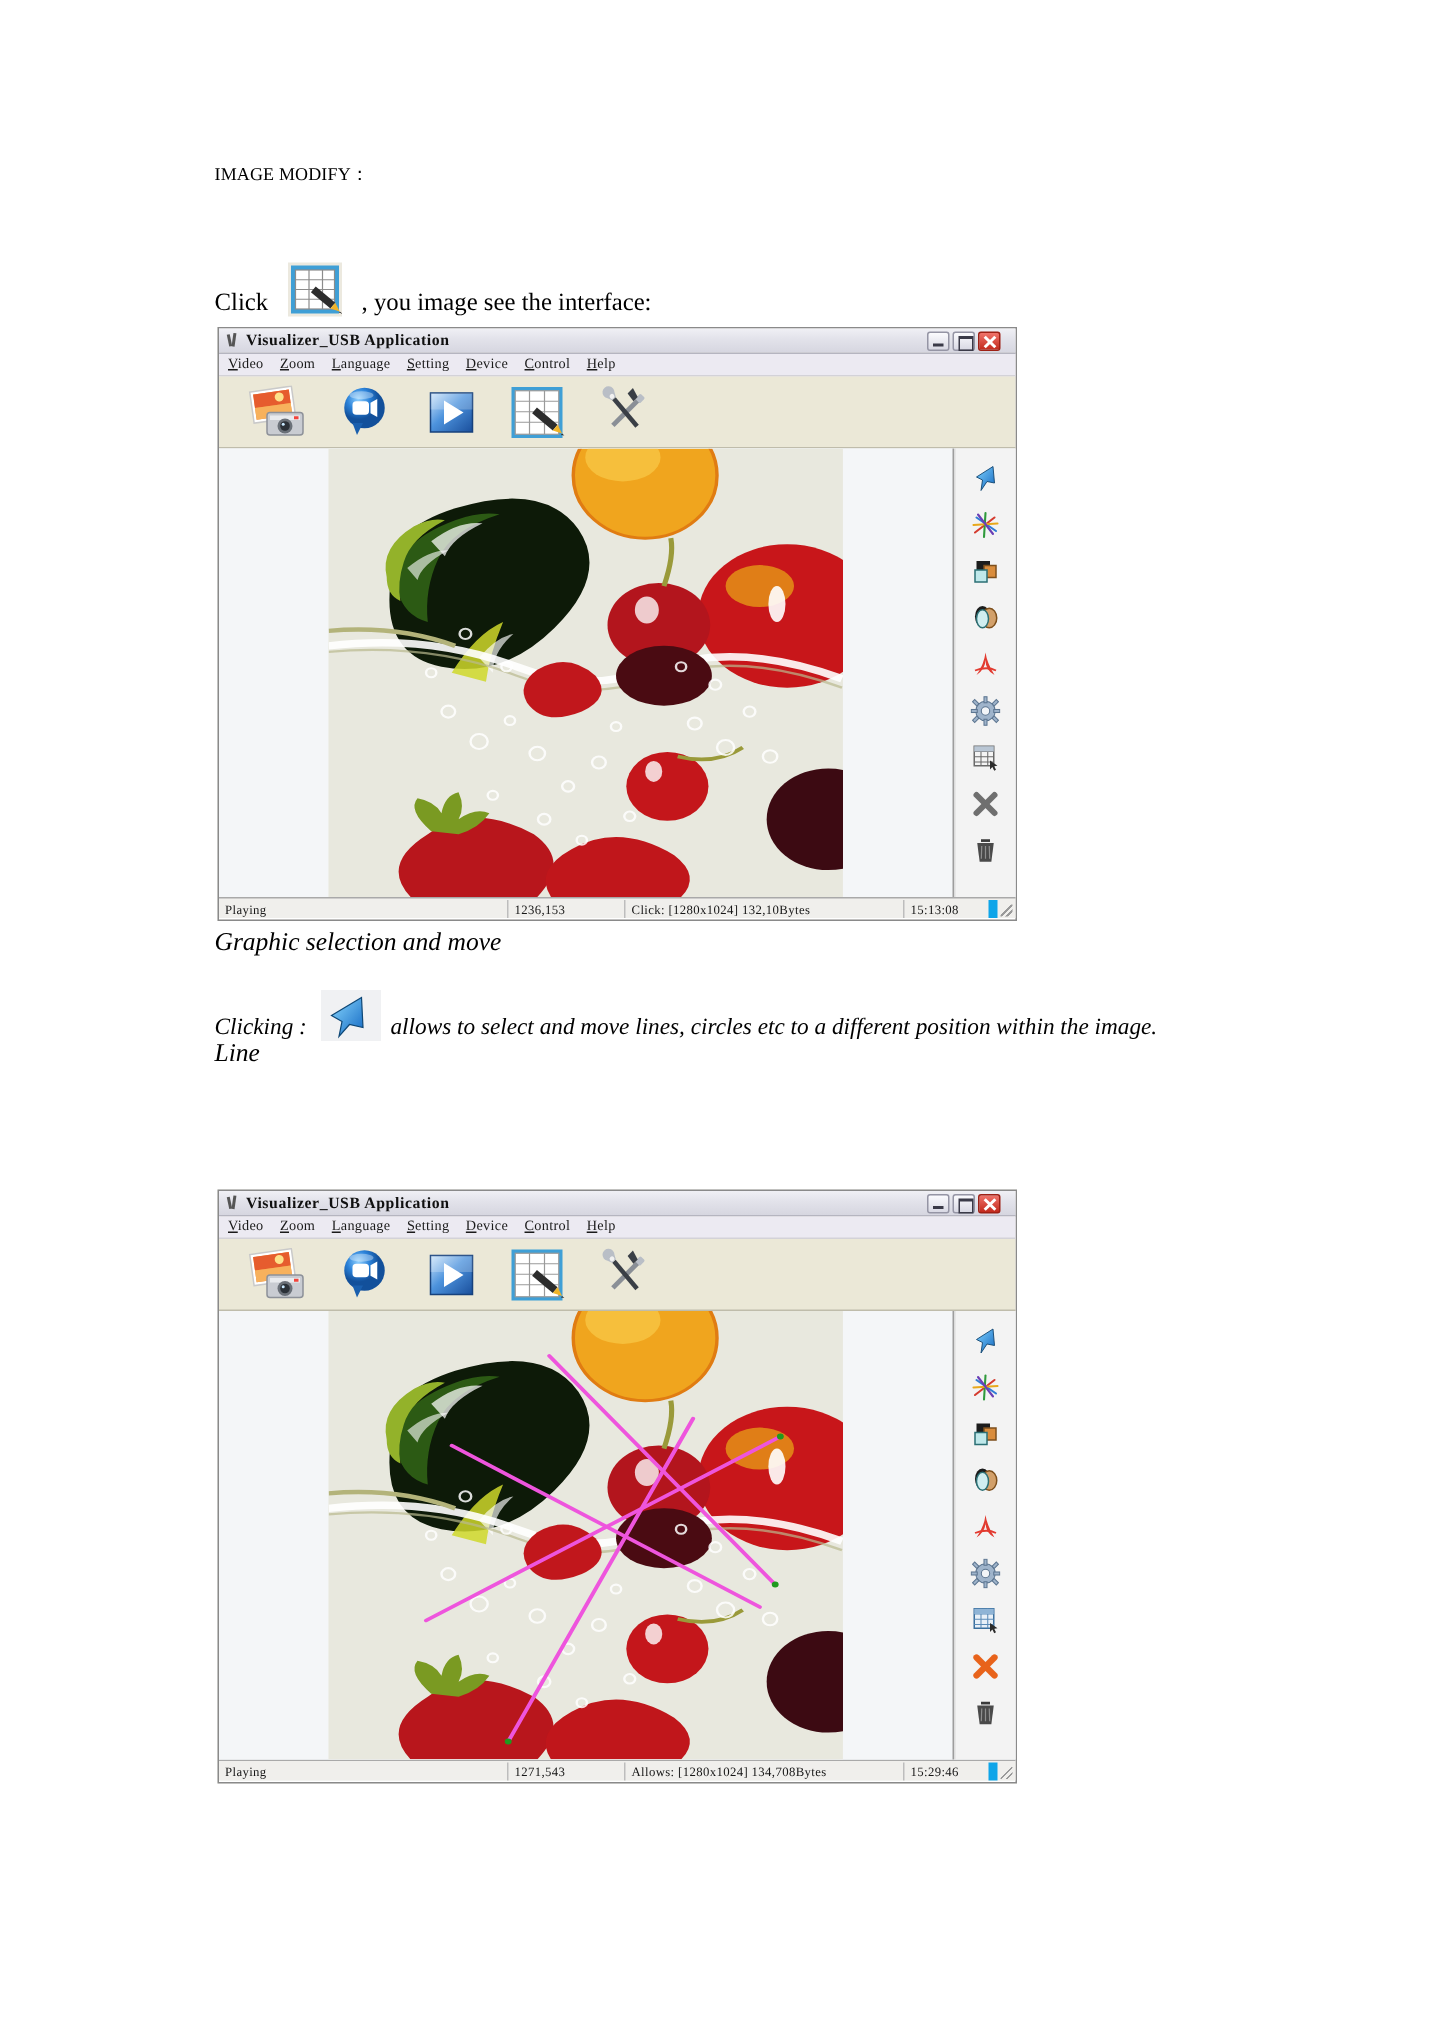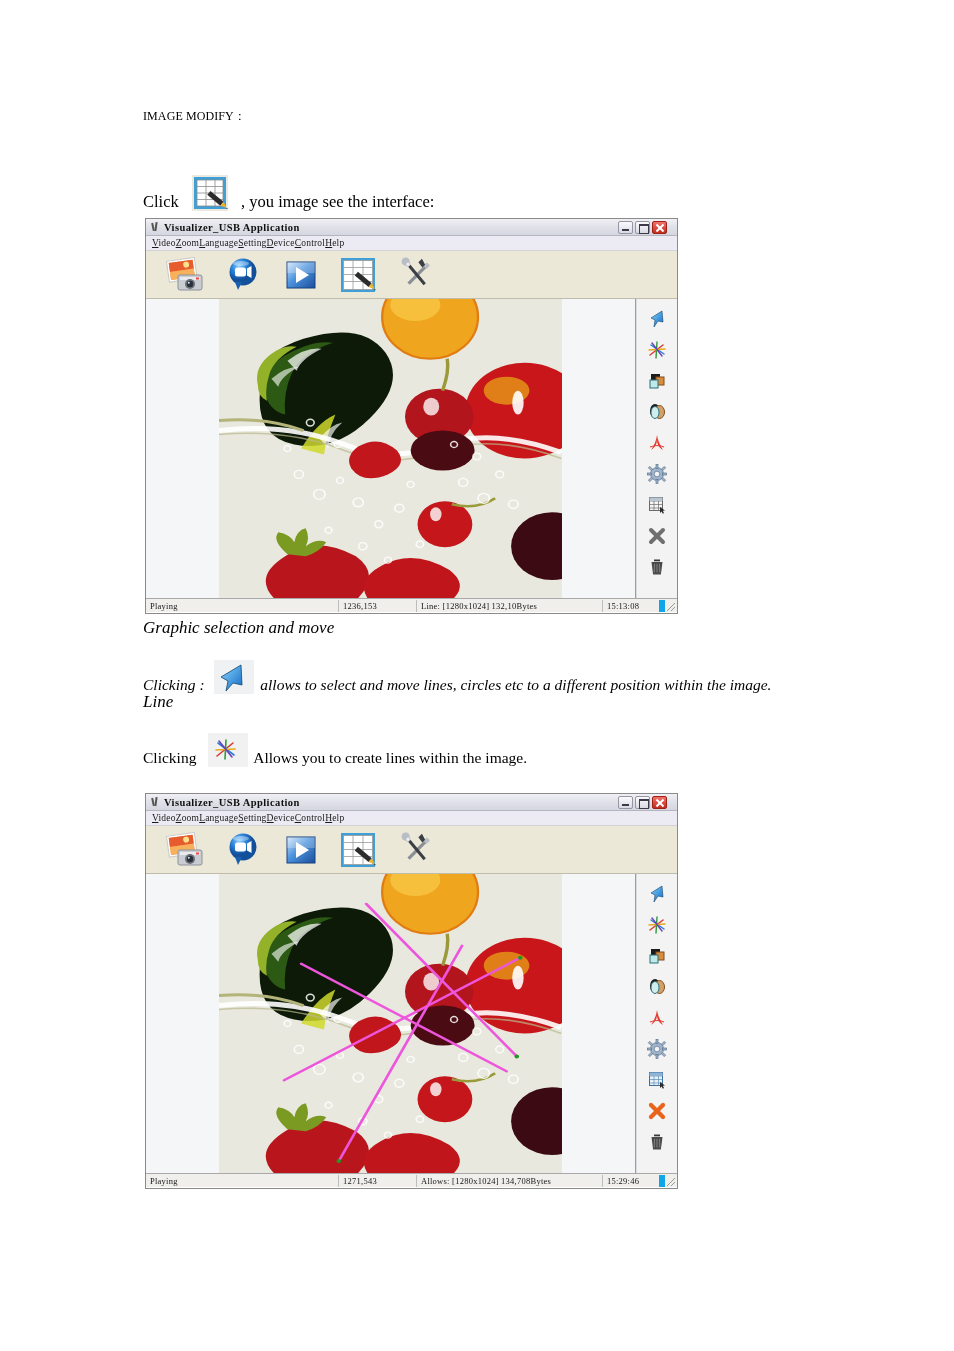--- a/index.html
+++ b/index.html
@@ -68,20 +68,21 @@
   }
   .wb.close .g:before{ transform:rotate(45deg); }
   .wb.close .g:after{ transform:rotate(-45deg); }
 
   .menubar{
     height:15px;
     background:#eceaf2;
     border-bottom:1px solid #d3d2d8;
     display:flex; align-items:center;
     padding-left:6px;
+    gap:11px;
   }
   .menu-item{
     font-family:"Liberation Serif", serif;
     font-size:9.5px;
     color:#1a1a1a;
     letter-spacing:.2px;
     white-space:nowrap;
   }
   .menu-item .mn { text-decoration: underline; }
 
@@ -471,21 +472,21 @@
               <line x1="12.5" y1="7" x2="12.8" y2="15.5"></line>
             </g>
           </svg>
         </span>
       </div>
     </div>
 
     <div class="statusbar">
       <span class="sb-cell sb-main">Playing</span>
       <span class="sb-cell sb-coord">1236,153</span>
-      <span class="sb-cell sb-frame">Line: [1280x1024] 132,10Bytes</span>
+      <span class="sb-cell sb-frame">Click: [1280x1024] 132,10Bytes</span>
       <span class="sb-cell sb-time">15:13:08</span>
       <span class="sb-cell sb-grip"></span>
     </div>
   </div>
 
   <div class="txtblock italic-head" style="left:143px; top:618px; font-size:17px;">Graphic selection and move</div>
 
   <div class="txtblock nowrap" style="left:143px; top:667px; font-size:15.5px;font-style:italic;">
     <span>Clicking :</span>
     <span class="ico-box" style="width:48px;height:38px;position:relative;top:-7px;">
@@ -498,36 +499,20 @@
         </linearGradient>
           </defs>
         <path d="M33 5 L13 17 L20 21 L18 31 L25 23 L34 25 Z" fill="url(#ar2)" stroke="#0e4775" stroke-width=".8"></path>
       </svg>
     </span>
     <span>allows to select and move lines, circles etc to a different position within the image.</span>
   </div>
 
   <div class="txtblock italic-head" style="left:143px; top:692px; font-size:17px;">Line</div>
 
-  <div class="txtblock nowrap" style="left:143px; top:740px; font-size:15.5px;">
-    <span>Clicking</span>
-    <span class="ico-box" style="width:48px;height:38px;position:relative;top:-7px;margin-left:2px;">
-      <svg width="48" height="38" viewBox="0 0 48 38">
-        <rect x="6" y="0" width="40" height="34" fill="#f1f1f2"></rect>
-        <g stroke-width="1.6" stroke-linecap="round" transform="translate(14,7)">
-          <line x1="1" y1="16" x2="17" y2="3" stroke="#d43b2f"></line>
-          <line x1="2" y1="3" x2="18" y2="15" stroke="#2f7bd4"></line>
-          <line x1="10" y1="0" x2="9" y2="19" stroke="#2f9a3c"></line>
-          <line x1="0" y1="10" x2="19" y2="9" stroke="#e8a81c"></line>
-          <line x1="3" y1="1" x2="16" y2="17" stroke="#6a3fb5"></line>
-        </g>
-      </svg>
-    </span>
-    <span>Allows you to create lines within the image.</span>
-  </div>
 
   <div class="win" style="left:145px; top:793px; width:533px; height:396px;">
 
     <div class="titlebar">
       <span class="title-ico"></span>
       <span class="title-text">Visualizer_USB Application</span>
       <span class="win-btns">
         <span class="wb min">
             <span class="g"></span>
           </span>

